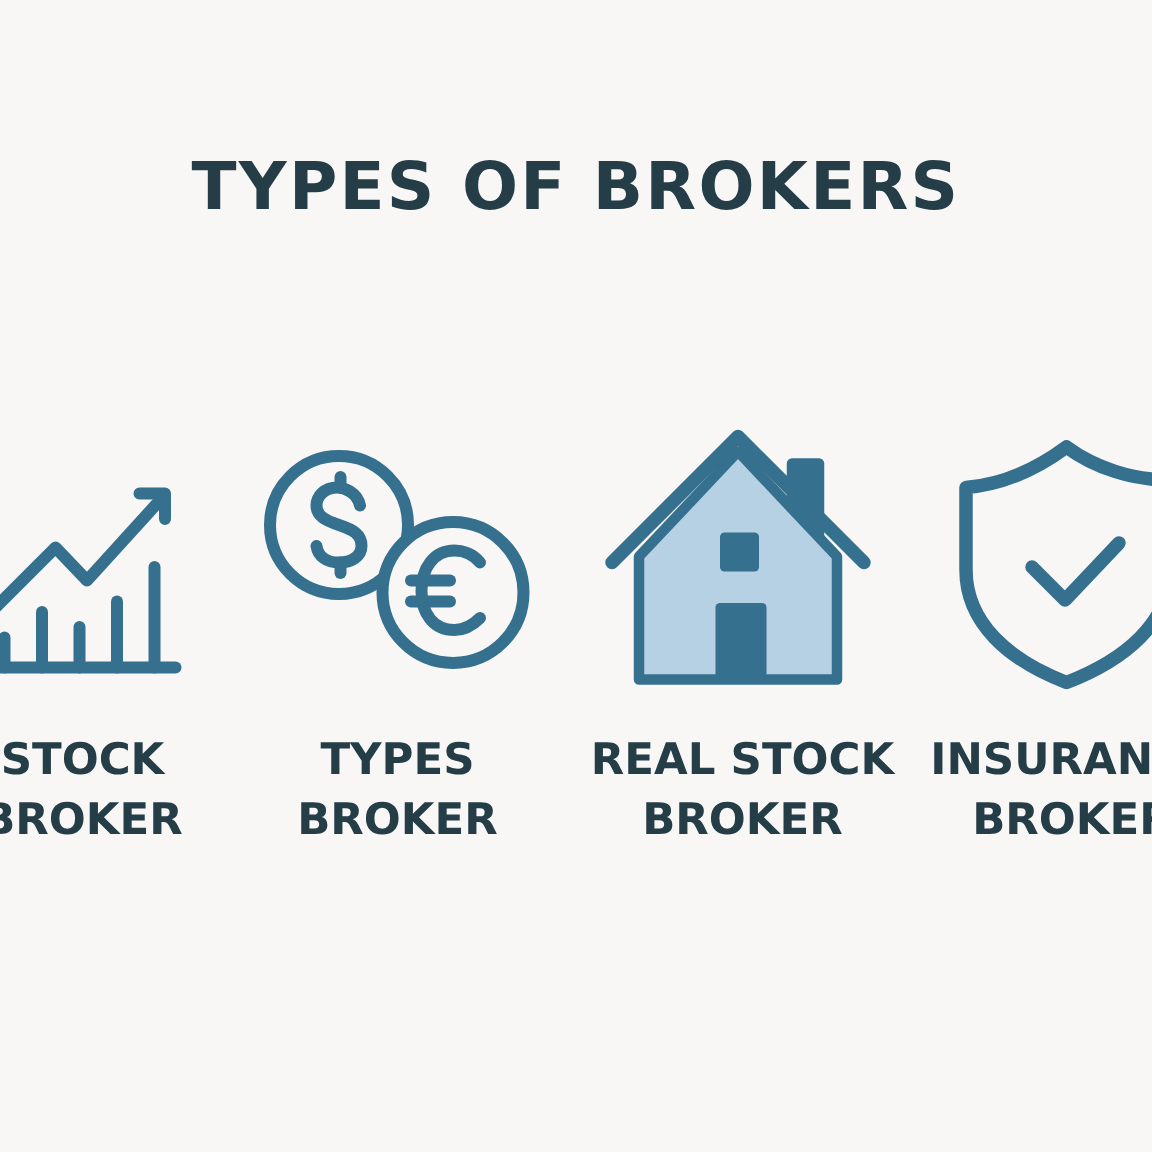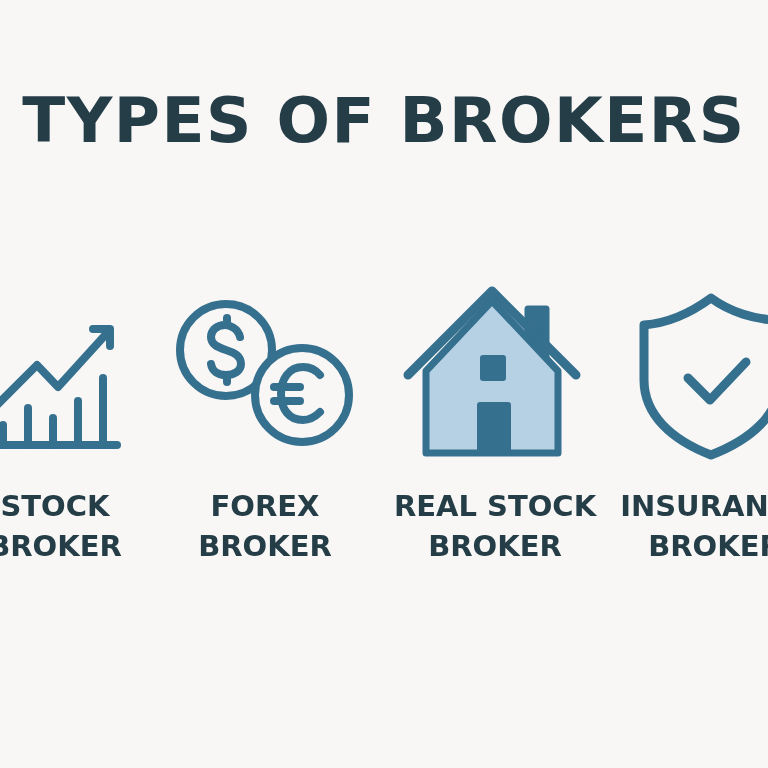--- a/index.html
+++ b/index.html
@@ -3,22 +3,22 @@
 <meta charset="utf-8">
 <style>
   html, body { margin: 0; padding: 0; }
   body {
     width: 768px; height: 768px; overflow: hidden; position: relative;
     background: #f8f7f6;
     font-family: "DejaVu Sans", "Liberation Sans", sans-serif;
     color: #243d47;
   }
   .title {
-    position: absolute; left: 0; width: 768px; top: 84px;
-    text-align: center; font-size: 63px; font-weight: bold;
+    position: absolute; left: 0; width: 768px; top: 99px;
+    text-align: center; font-size: 44px; font-weight: bold;
     letter-spacing: 1.5px; color: #243d47;
   }
   .icon { position: absolute; }
   .label {
     position: absolute; width: 260px; text-align: center;
     font-size: 29px; font-weight: bold; line-height: 40px;
     color: #243d47; white-space: nowrap;
   }
   .label span { display: block; }
 </style>
@@ -68,21 +68,21 @@
     <path d="M81 8 C100 22 125 30 150 30 L150 90 C150 125 120 150 81 165 C42 150 14 125 14 90 L14 35 C40 33 62 22 81 8 Z"></path>
     <polyline points="58,88 80,110 116,72"></polyline>
   </g>
 </svg>
 
 <div class="label" style="left:-75px;top:486px">
   <span>STOCK</span>
   <span>BROKER</span>
 </div>
 <div class="label" style="left:135px;top:486px">
-  <span>FOREX</span>
+  <span>TYPES</span>
   <span>BROKER</span>
 </div>
 <div class="label" style="left:365px;top:486px">
   <span>REAL STOCK</span>
   <span>BROKER</span>
 </div>
 <div class="label" style="left:585px;top:486px">
   <span>INSURANCE</span>
   <span>BROKER</span>
 </div>

